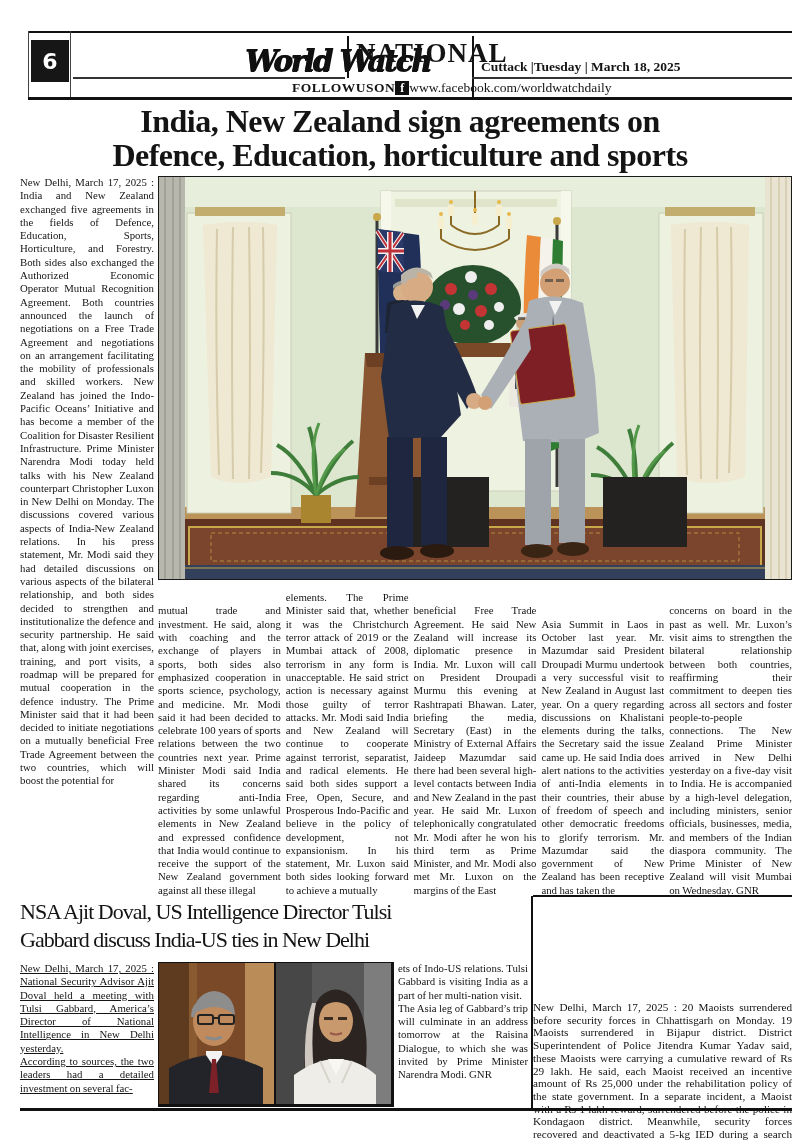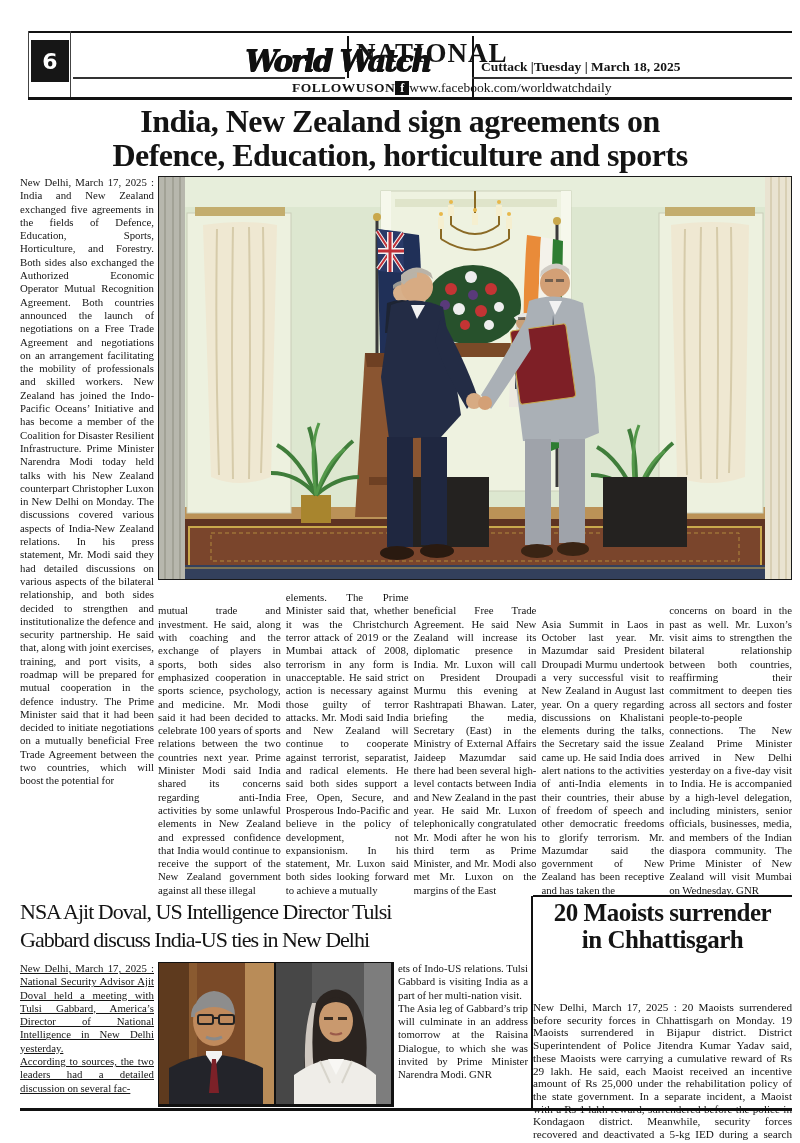--- a/index.html
+++ b/index.html
@@ -260,21 +260,21 @@
     <div class="col bodytext">concerns on board in the past as well. Mr. Luxon’s visit aims to strengthen the bilateral relationship between both countries, reaffirming their commitment to deepen ties across all sectors and foster people-to-people connections. The New Zealand Prime Minister arrived in New Delhi yesterday on a five-day visit to India. He is accompanied by a high-level delegation, including ministers, senior officials, businesses, media, and members of the Indian diaspora community. The Prime Minister of New Zealand will visit Mumbai on Wednesday. GNR</div>
   </div>
 
   <div class="abs" style="left:20px;top:898px;width:508px;">
     <div class="headline2">NSA Ajit Doval, US Intelligence Director Tulsi</div>
     <div class="headline2">Gabbard discuss India-US ties in New Delhi</div>
   </div>
 
   <div class="abs bodytext" style="left:20px;top:962px;width:134px;height:146px;text-decoration:underline;">
     <p>New Delhi, March 17, 2025 : National Security Advisor Ajit Doval held a meeting with Tulsi Gabbard, America’s Director of National Intelligence in New Delhi yesterday.</p>
-    <p>According to sources, the two leaders had a detailed discussion on several fac-</p>
+    <p>According to sources, the two leaders had a detailed investment on several fac-</p>
   </div>
 
   <div class="abs duo" style="left:158px;top:962px;width:236px;height:145px;">
     <svg width="115" height="141" viewBox="0 0 115 141">
       <rect width="115" height="141" fill="#7a4a28"></rect>
       <rect x="0" y="0" width="30" height="141" fill="#5e3a1e"></rect>
       <rect x="86" y="0" width="29" height="141" fill="#b98c58"></rect>
       <rect x="30" y="0" width="8" height="141" fill="#8a5a30"></rect>
       <ellipse cx="55" cy="58" rx="21" ry="25" fill="#c08a5c"></ellipse>
       <path d="M34 52 Q36 30 55 28 Q75 30 76 52 Q66 44 55 44 Q44 44 34 52 Z" fill="#8d8d8d"></path>
@@ -305,22 +305,18 @@
   </div>
 
   <div class="abs bodytext" style="left:398px;top:962px;width:130px;height:146px;">
     <p>ets of Indo-US relations. Tulsi Gabbard is visiting India as a part of her multi-nation visit.</p>
     <p>The Asia leg of Gabbard’s trip will culminate in an address tomorrow at the Raisina Dialogue, to which she was invited by Prime Minister Narendra Modi. GNR</p>
   </div>
 
   <div class="abs" style="left:531px;top:896px;width:1.5px;height:213px;background:#111;"></div>
   <div class="abs rule" style="left:533px;top:895px;width:259px;height:1.5px;"></div>
 
-  <div class="abs" style="left:533px;top:899px;width:259px;">
-    <div class="headline3">20 Maoists surrender</div>
-    <div class="headline3">in Chhattisgarh</div>
-  </div>
 
   <div class="abs bodytext3" style="left:533px;top:957px;width:259px;height:150px;">New Delhi, March 17, 2025 :  20 Maoists surrendered before security forces in Chhattisgarh on Monday. 19 Maoists surrendered in Bijapur district. District Superintendent of Police Jitendra Kumar Yadav said, these Maoists were carrying a cumulative reward of Rs 29 lakh. He said, each Maoist received an incentive amount of Rs 25,000 under the rehabilitation policy of the state government. In a separate incident, a Maoist with a Rs 1 lakh reward, surrendered before the police in Kondagaon district. Meanwhile, security forces recovered and deactivated a 5-kg IED during a search operation in Dantewada’s Malevahi area. GNR</div>
 
   <div class="abs rule" style="left:20px;top:1108px;width:772px;height:2.5px;"></div>
 
 </div>
 
 </body></html>

